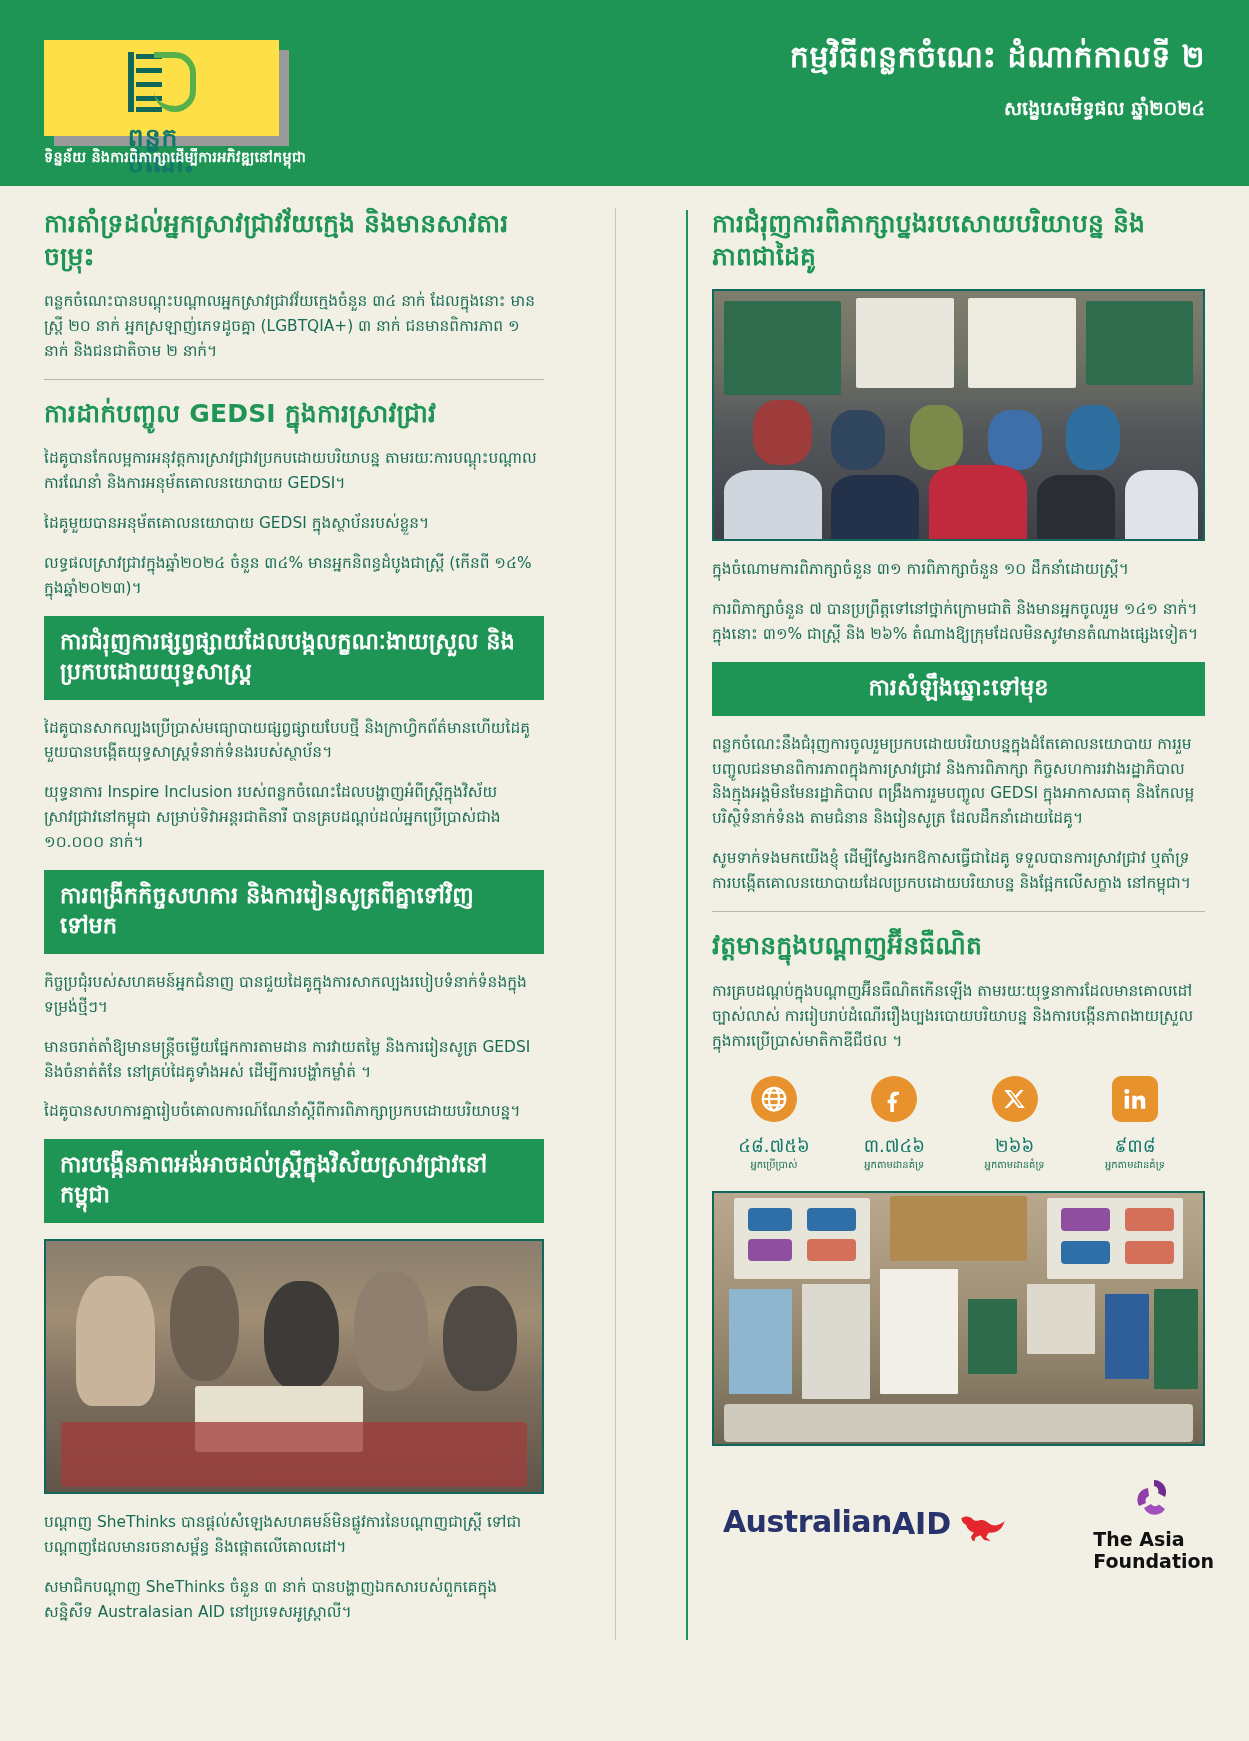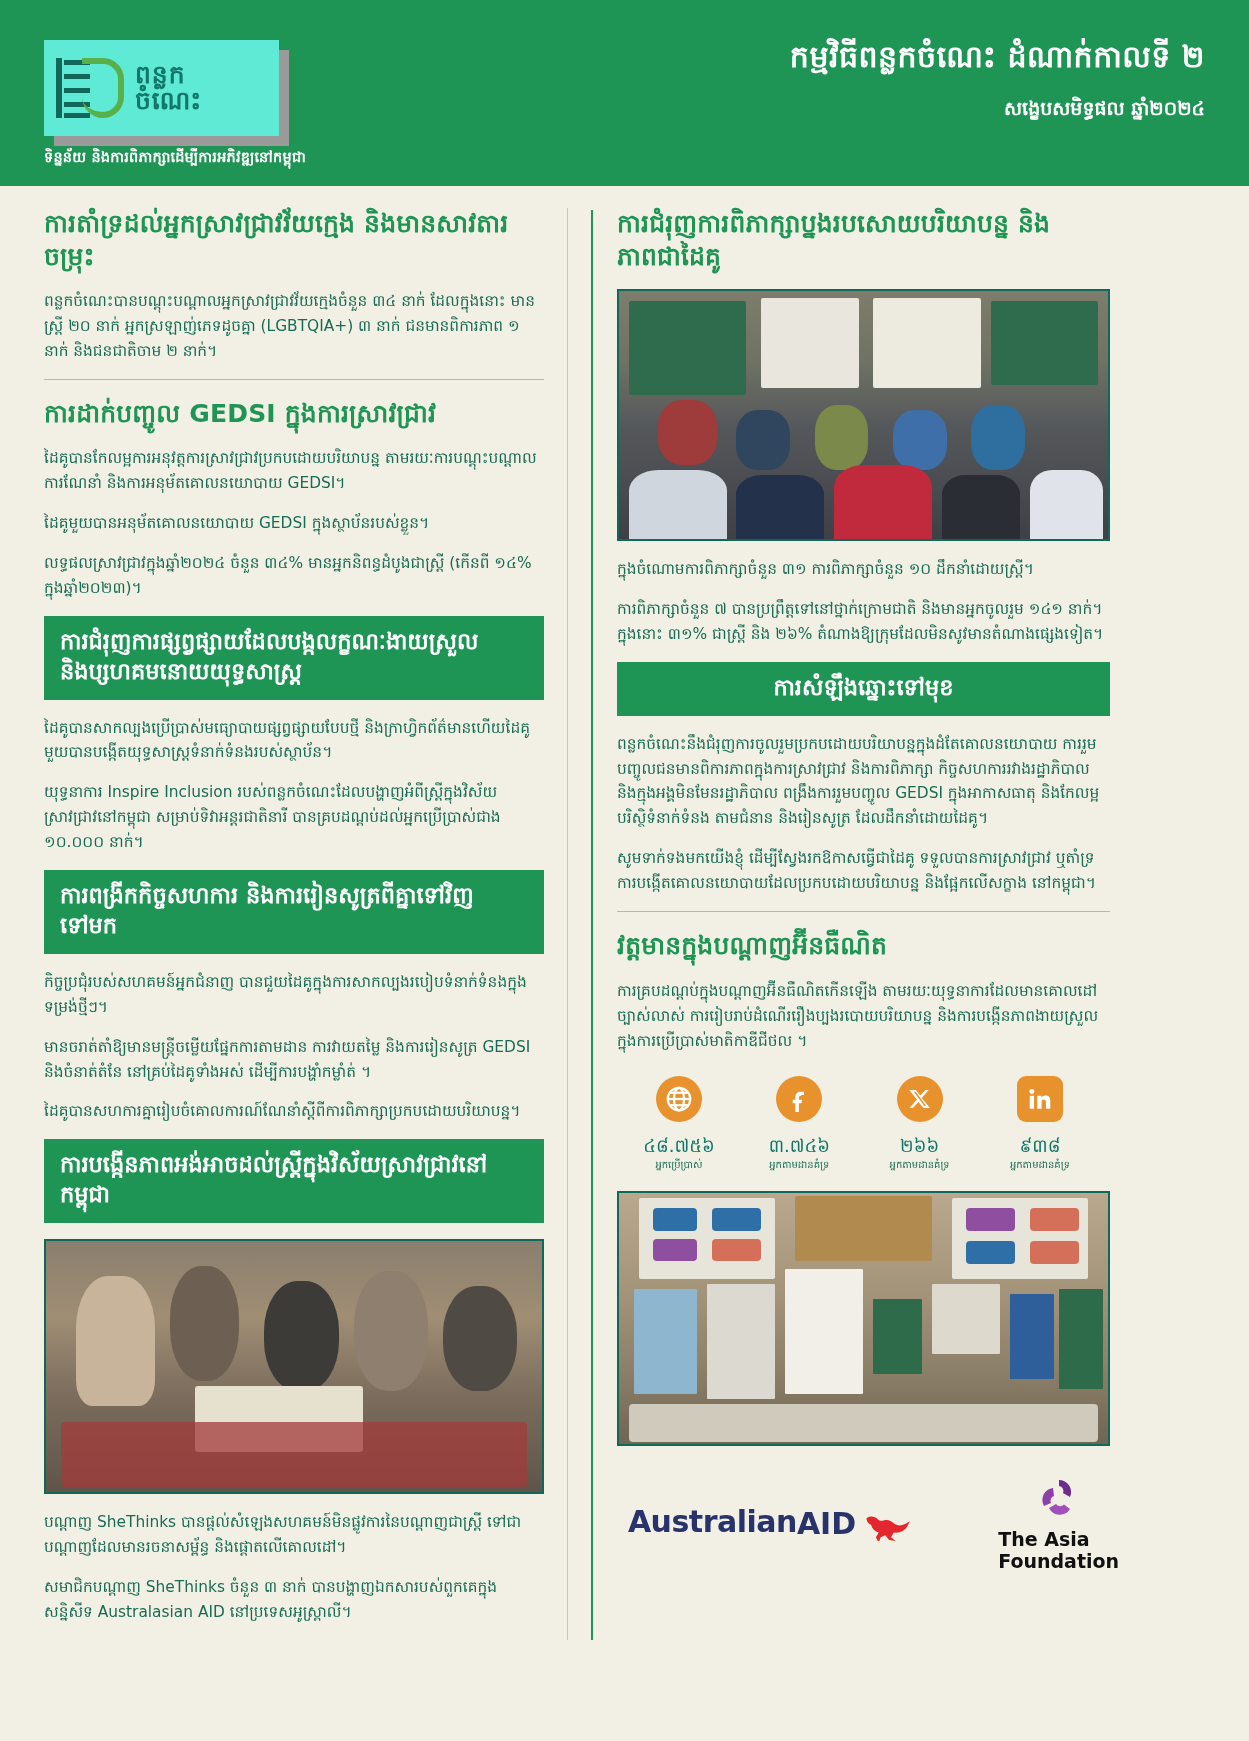--- a/index.html
+++ b/index.html
@@ -19,23 +19,24 @@
     padding: 0;
   }
   .logo-wrap { position: absolute; left: 44px; top: 40px; }
   .logo-shadow {
     position: absolute; left: 10px; top: 10px;
     width: 235px; height: 96px; background: #9A9A9A;
   }
   .logo-card {
     position: relative;
     width: 235px; height: 96px;
-    background: #5eead4;
+    background: #fde047;
     display: flex; align-items: center; gap: 9px;
     padding: 8px 10px;
+    flex-direction: column;
   }
   .logo-mark { position: relative; width: 72px; height: 68px; flex: 0 0 auto; }
   .lm-lines { position: absolute; left: 2px; top: 4px; width: 34px; height: 60px; }
   .lm-lines .vbar { position: absolute; left: 0; top: 0; width: 6px; height: 60px; background: #11685A; }
   .lm-lines .hbar { position: absolute; left: 8px; width: 26px; height: 5px; background: #11685A; }
   .lm-leaf2 {
     position: absolute; left: 28px; top: 4px;
     width: 42px; height: 60px;
     border: 6px solid #57B04A;
     border-top-right-radius: 30px; border-bottom-right-radius: 30px;
@@ -55,20 +56,21 @@
   }
   .header-title { color: #ffffff; font-size: 30px; font-weight: bold; letter-spacing: .5px; }
   .header-sub { color: #ffffff; font-size: 19px; font-weight: 600; margin-top: 14px; }
 
   
   .body-grid {
     position: relative;
     display: flex;
     padding: 22px 44px 0 44px;
     gap: 1px;
+    justify-content: space-between;
   }
   .col-left { width: 500px; flex: 0 0 500px; }
   .col-divider { width: 0; border-left: 1px solid #C9C7B8; margin: 0 22px; align-self: stretch; }
   .col-right { width: 519px; flex: 0 0 519px; position: relative; }
 
   
   h2.plain-head {
     color: #1E9455; font-size: 25px; font-weight: bold;
     line-height: 1.30; margin-bottom: 16px; letter-spacing: .2px;
   }
@@ -180,21 +182,21 @@
       <h2 class="plain-head">ការតាំទ្រដល់អ្នកស្រាវជ្រាវវ័យក្មេង និងមានសាវតារចម្រុះ</h2>
       <p class="body-text">ពន្លកចំណេះបានបណ្ដុះបណ្ដាលអ្នកស្រាវជ្រាវវ័យក្មេងចំនួន ៣៤ នាក់ ដែលក្នុងនោះ មានស្ត្រី ២០ នាក់ អ្នកស្រឡាញ់ភេទដូចគ្នា (LGBTQIA+) ៣ នាក់ ជនមានពិការភាព ១ នាក់ និងជនជាតិចាម ២ នាក់។</p>
 
       <hr class="rule">
 
       <h2 class="plain-head">ការដាក់បញ្ចូល GEDSI ក្នុងការស្រាវជ្រាវ</h2>
       <p class="body-text">ដៃគូបានកែលម្អការអនុវត្តការស្រាវជ្រាវប្រកបដោយបរិយាបន្ន តាមរយៈការបណ្ដុះបណ្ដាល ការណែនាំ និងការអនុម័តគោលនយោបាយ GEDSI។</p>
       <p class="body-text">ដៃគូមួយបានអនុម័តគោលនយោបាយ GEDSI ក្នុងស្ថាប័នរបស់ខ្លួន។</p>
       <p class="body-text">លទ្ធផលស្រាវជ្រាវក្នុងឆ្នាំ២០២៤ ចំនួន ៣៤% មានអ្នកនិពន្ធដំបូងជាស្ត្រី (កើនពី ១៤% ក្នុងឆ្នាំ២០២៣)។</p>
 
-      <div class="boxed-head">ការជំរុញការផ្សព្វផ្សាយដែលបង្កលក្ខណៈងាយស្រួល និងប្សហគមនោយយុទ្ធសាស្ត្រ</div>
+      <div class="boxed-head">ការជំរុញការផ្សព្វផ្សាយដែលបង្កលក្ខណៈងាយស្រួល និងប្រកបដោយយុទ្ធសាស្ត្រ</div>
       <p class="body-text">ដៃគូបានសាកល្បងប្រើប្រាស់មធ្យោបាយផ្សព្វផ្សាយបែបថ្មី និងក្រាហ្វិកព័ត៌មានហើយដៃគូមួយបានបង្កើតយុទ្ធសាស្ត្រទំនាក់ទំនងរបស់ស្ថាប័ន។</p>
       <p class="body-text">យុទ្ធនាការ Inspire Inclusion របស់ពន្លកចំណេះដែលបង្ហាញអំពីស្ត្រីក្នុងវិស័យស្រាវជ្រាវនៅកម្ពុជា សម្រាប់ទិវាអន្តរជាតិនារី បានគ្របដណ្ដប់ដល់អ្នកប្រើប្រាស់ជាង ១០.០០០ នាក់។</p>
 
       <div class="boxed-head">ការពង្រីកកិច្ចសហការ និងការរៀនសូត្រពីគ្នាទៅវិញទៅមក</div>
       <p class="body-text">កិច្ចប្រជុំរបស់សហគមន៍អ្នកជំនាញ បានជួយដៃគូក្នុងការសាកល្បងរបៀបទំនាក់ទំនងក្នុងទម្រង់ថ្មីៗ។</p>
       <p class="body-text">មានចរាត់តាំឱ្យមានមន្ត្រីចម្លើយផ្នែកការតាមដាន ការវាយតម្លៃ និងការរៀនសូត្រ GEDSI និងចំនាត់តំនែ នៅគ្រប់ដៃគូទាំងអស់ ដើម្បីការបង្ហាំកម្លាំត់ ។</p>
       <p class="body-text">ដៃគូបានសហការគ្នារៀបចំគោលការណ៍ណែនាំស្ដីពីការពិភាក្សាប្រកបដោយបរិយាបន្ន។</p>
 
       <div class="boxed-head">ការបង្កើនភាពអង់អាចដល់ស្ត្រីក្នុងវិស័យស្រាវជ្រាវនៅកម្ពុជា</div>
 

